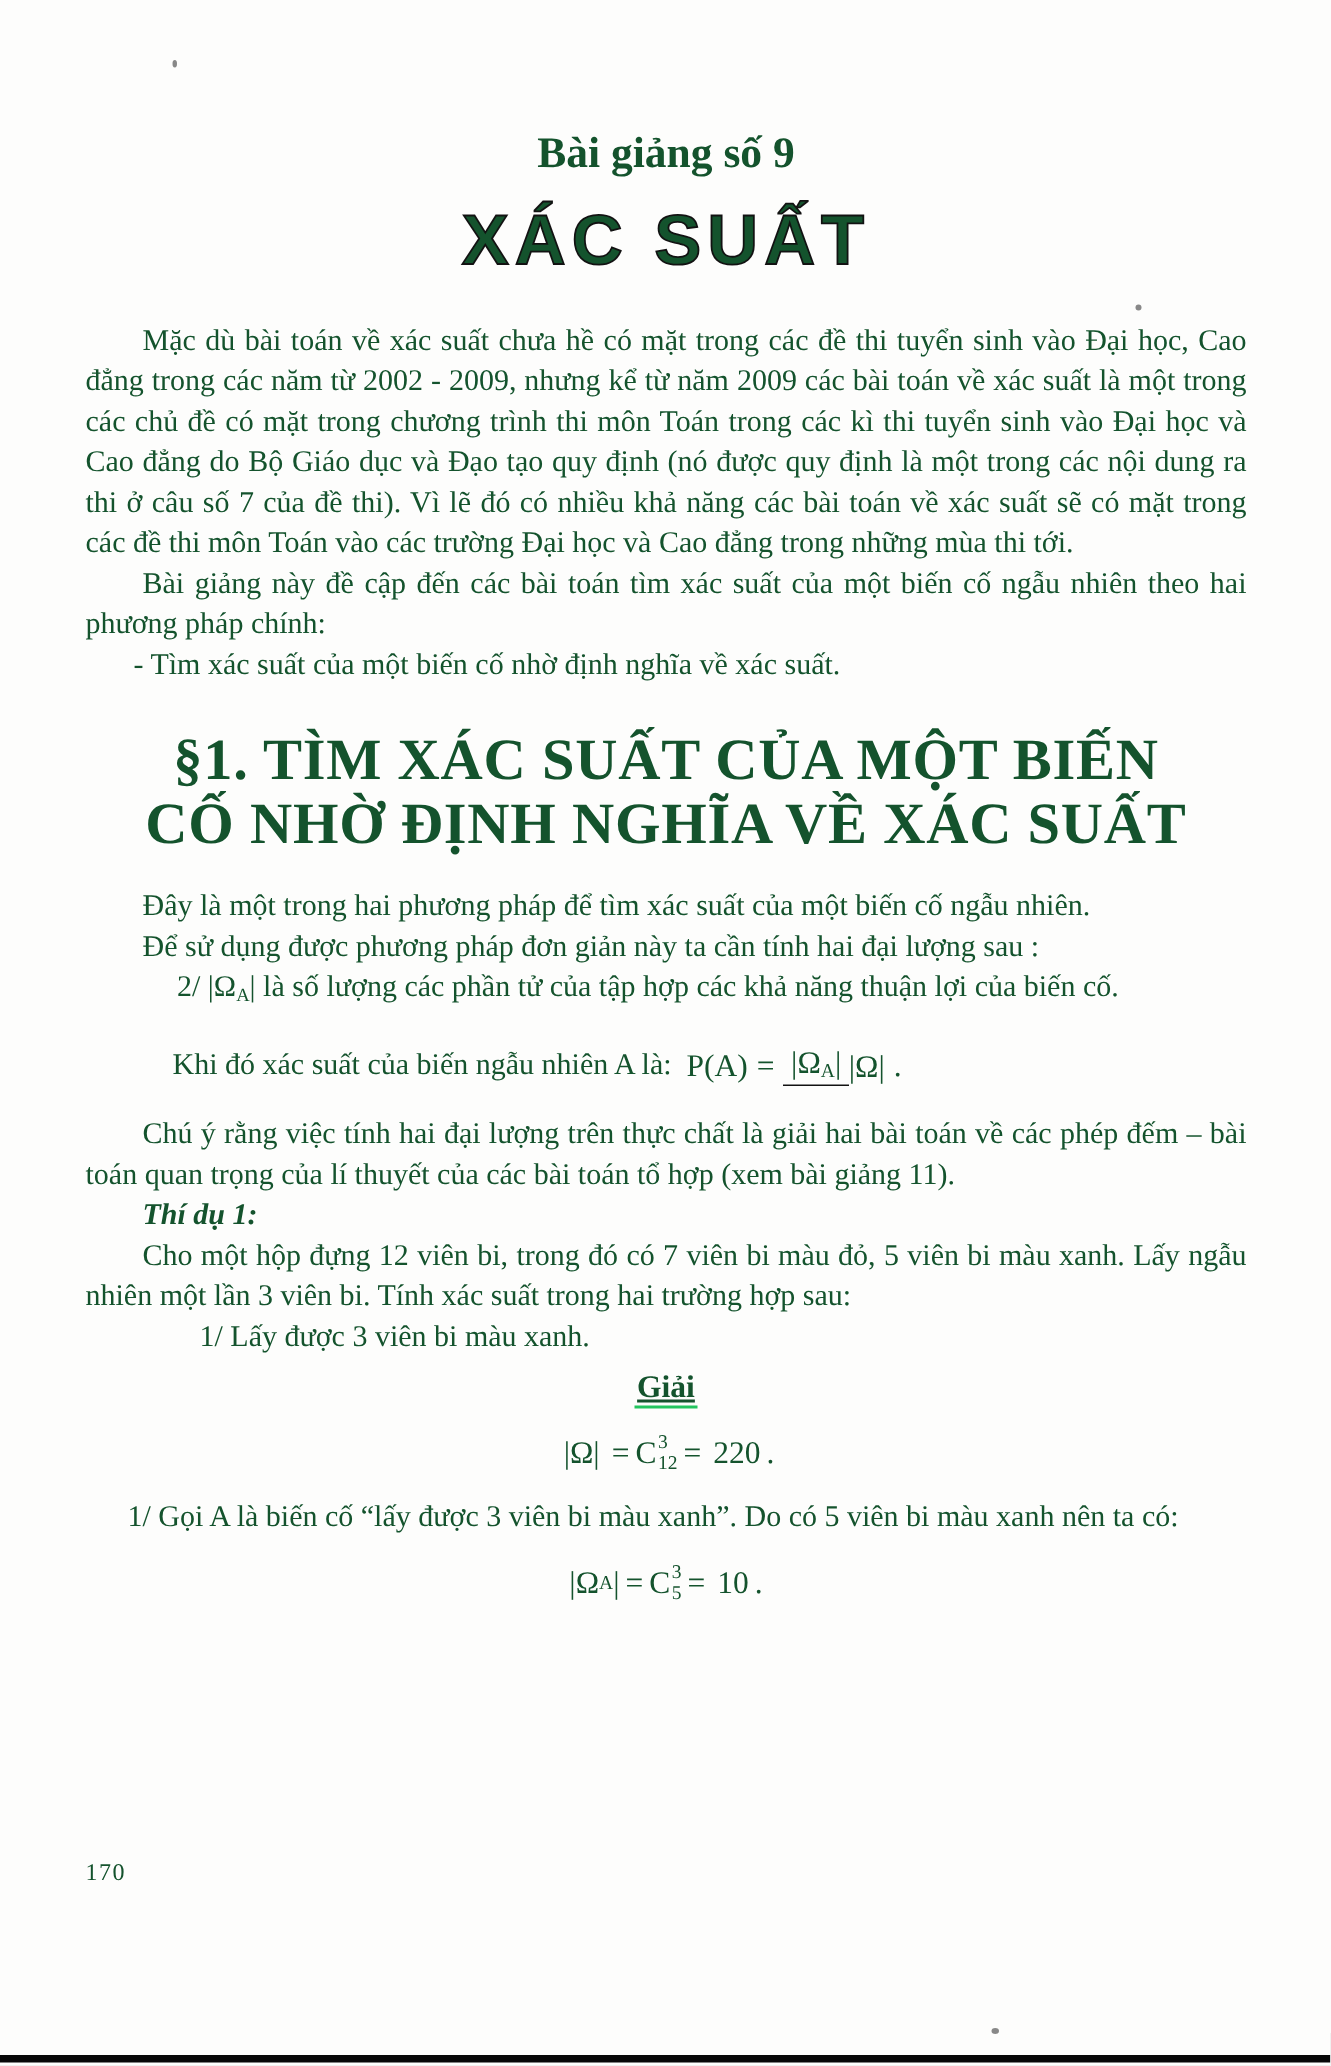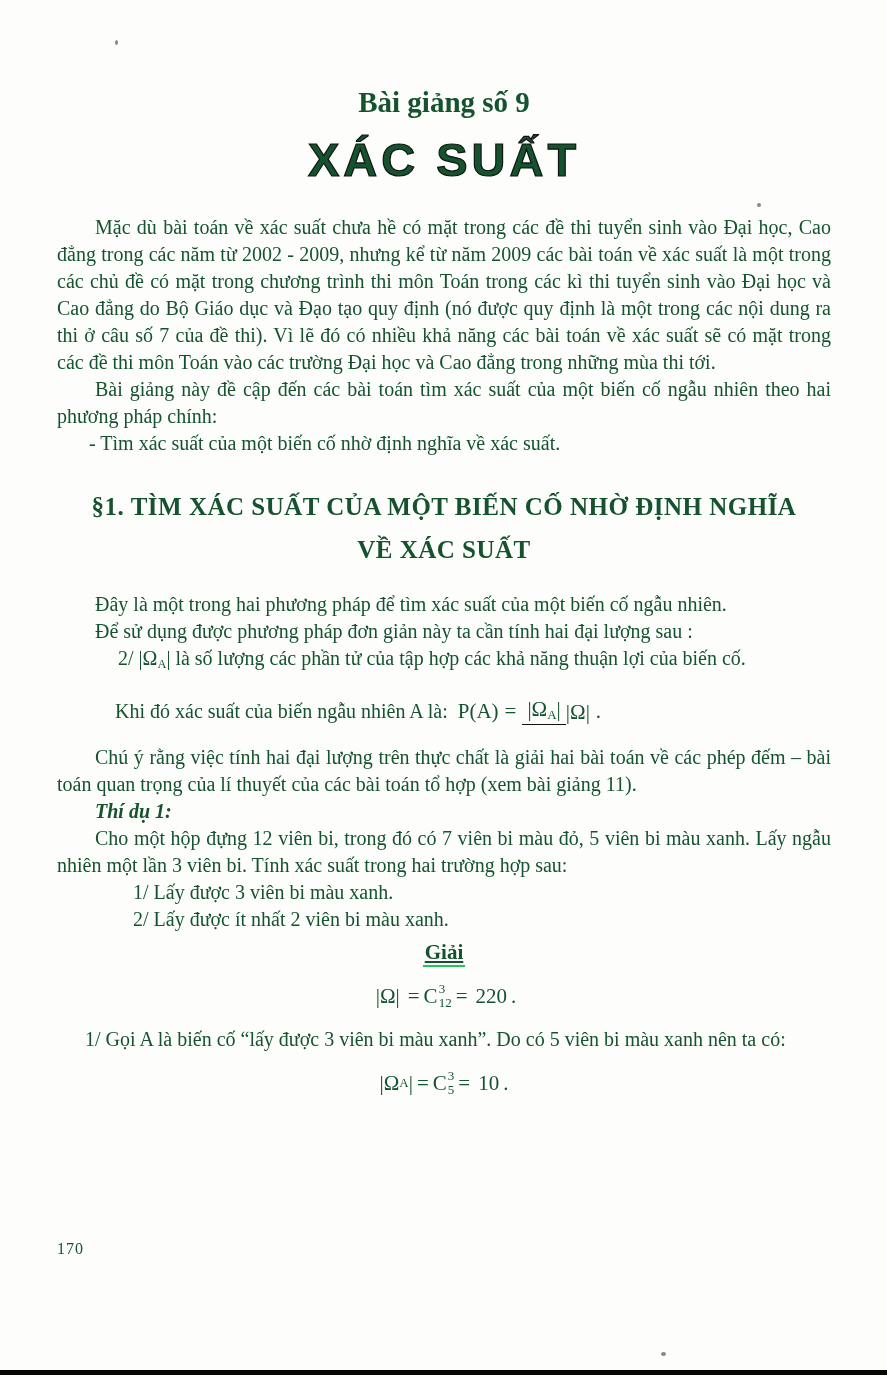--- a/index.html
+++ b/index.html
@@ -40,21 +40,21 @@
     margin:0;
     font-size:20px;
     line-height:27px;
     text-align:left;
   }
   .bullet{margin-left:32px;}
   .sec-heading{
     margin:28px auto 0 auto;
     max-width:724px;
     text-align:center;
-    font-size:25px;
+    font-size:39px;
     font-weight:bold;
     line-height:43px;
     letter-spacing:0.5px;
   }
   .sec-gap{margin-top:20px;}
   .item-1{margin-left:61px;}
   .item-2{text-indent:61px;}
   .sub{font-size:0.62em;vertical-align:-0.25em;}
   .formula-row{
     margin:5px 0 5px 58px;
@@ -144,21 +144,20 @@
       </span>
     </div>
 
     <p class="body-p">Chú ý rằng việc tính hai đại lượng trên thực chất là giải hai bài toán về các phép đếm – bài toán quan trọng của lí thuyết của các bài toán tổ hợp (xem bài giảng 11).</p>
 
     <div class="example-label">Thí dụ 1:</div>
 
     <p class="body-p">Cho một hộp đựng 12 viên bi, trong đó có 7 viên bi màu đỏ, 5 viên bi màu xanh. Lấy ngẫu nhiên một lần 3 viên bi. Tính xác suất trong hai trường hợp sau:</p>
 
     <p class="line q-line">1/ Lấy được 3 viên bi màu xanh.</p>
-    <p class="line q-line">2/ Lấy được ít nhất 2 viên bi màu xanh.</p>
 
     <div class="solution-label"><span class="u">Giải</span></div>
 
 
     <div class="eq-center">
       <span class="piece">|Ω|</span>
       <span class="piece">=</span>
       <span class="cstack">
         <span>C</span>
         <span class="supsub">

